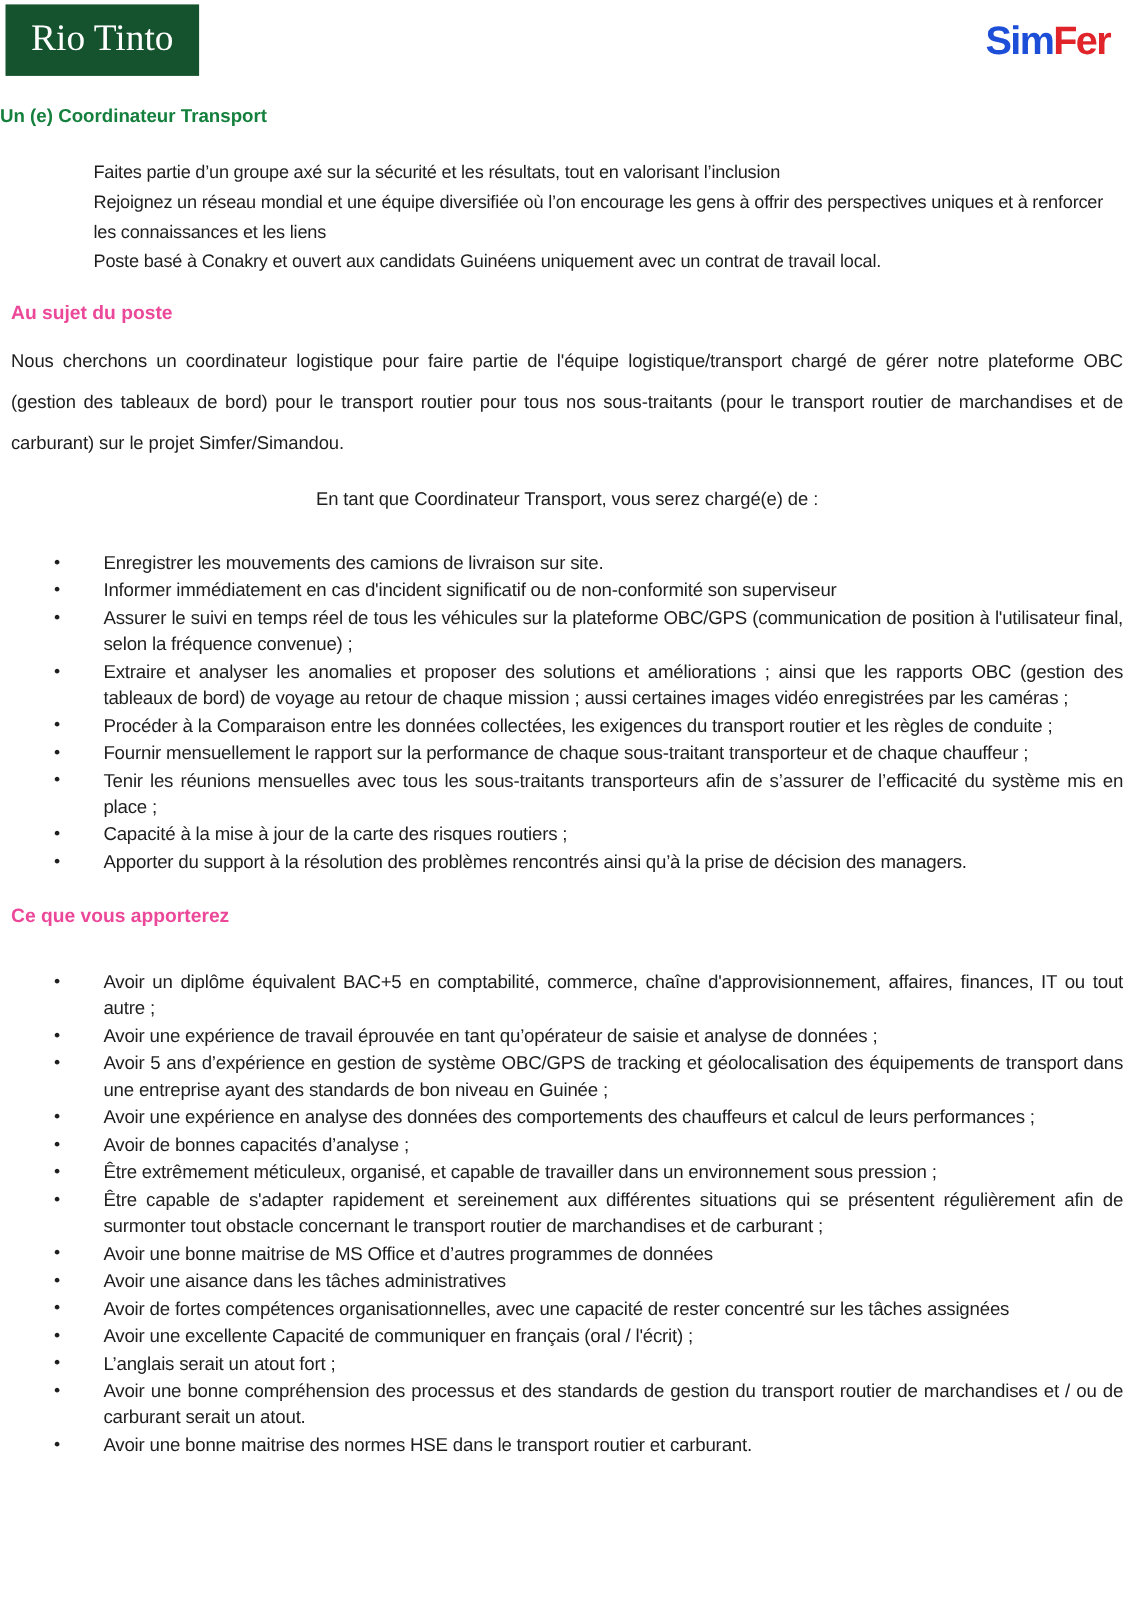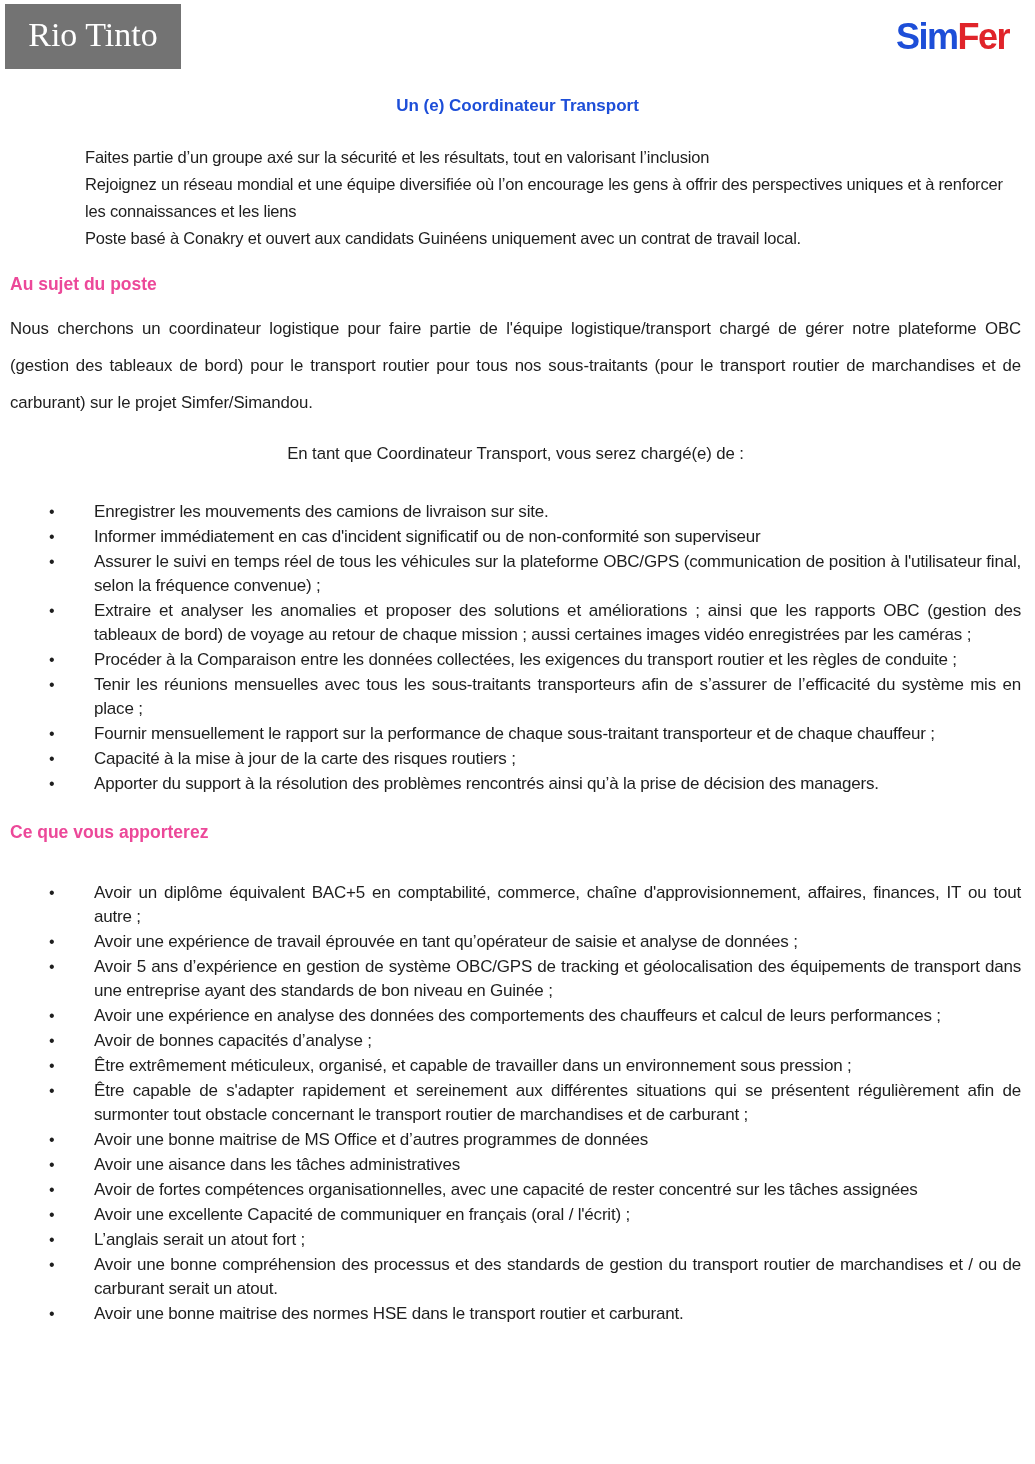--- a/index.html
+++ b/index.html
@@ -24,21 +24,21 @@
   .doc-header {
     position: relative;
     height: 72px;
   }
   .rt-logo {
     position: absolute;
     left: 5px;
     top: 4px;
     width: 176px;
     height: 65px;
-    background: #737373;
+    background: #14532d;
     display: flex;
     align-items: center;
     justify-content: center;
   }
   .rt-logo .rt-text {
     font-family: "Liberation Serif", serif;
     color: #ffffff;
     font-size: 34px;
     font-weight: 500;
     letter-spacing: 0px;
@@ -52,24 +52,24 @@
     font-size: 36px;
     font-weight: bold;
     letter-spacing: -1.5px;
     white-space: nowrap;
   }
   .simfer-logo .sim { color: #1d4ed8; }
   .simfer-logo .fer { color: #e0242a; }
 
   
   h1.doc-title {
-    text-align: center;
+    text-align: left;
     font-size: 17px;
     font-weight: bold;
-    color: #1d4ed8;
+    color: #15803d;
     margin: 24px 0 0 0;
   }
   h2.section-heading {
     font-size: 17.5px;
     font-weight: bold;
     color: #ec4899;
     margin: 22px 0 0 10px;
   }
   h2.section-heading.second {
     margin-top: 26px;
@@ -147,22 +147,22 @@
   <section>
     <h2 class="section-heading">Au sujet du poste</h2>
     <p class="body-par">Nous cherchons un coordinateur logistique pour faire partie de l'équipe logistique/transport chargé de gérer notre plateforme OBC (gestion des tableaux de bord) pour le transport routier pour tous nos sous-traitants (pour le transport routier de marchandises et de carburant) sur le projet Simfer/Simandou.</p>
     <p class="body-par lead-in">En tant que Coordinateur Transport, vous serez chargé(e) de :</p>
     <ul class="bullets">
         <li>Enregistrer les mouvements des camions de livraison sur site.</li>
         <li>Informer immédiatement en cas d'incident significatif ou de non-conformité son superviseur</li>
         <li>Assurer le suivi en temps réel de tous les véhicules sur la plateforme OBC/GPS (communication de position à l'utilisateur final, selon la fréquence convenue) ;</li>
         <li>Extraire et analyser les anomalies et proposer des solutions et améliorations ; ainsi que les rapports OBC (gestion des tableaux de bord) de voyage au retour de chaque mission ; aussi certaines images vidéo enregistrées par les caméras ;</li>
         <li>Procéder à la Comparaison entre les données collectées, les exigences du transport routier et les règles de conduite ;</li>
+        <li>Fournir mensuellement le rapport sur la performance de chaque sous-traitant transporteur et de chaque chauffeur ;</li>
         <li>Tenir les réunions mensuelles avec tous les sous-traitants transporteurs afin de s’assurer de l’efficacité du système mis en place ;</li>
-        <li>Fournir mensuellement le rapport sur la performance de chaque sous-traitant transporteur et de chaque chauffeur ;</li>
         <li>Capacité à la mise à jour de la carte des risques routiers ;</li>
         <li>Apporter du support à la résolution des problèmes rencontrés ainsi qu’à la prise de décision des managers.</li>
       </ul>
   </section>
 
   <section>
     <h2 class="section-heading second">Ce que vous apporterez</h2>
     <ul class="bullets second">
         <li>Avoir un diplôme équivalent BAC+5 en comptabilité, commerce, chaîne d'approvisionnement, affaires, finances, IT ou tout autre ;</li>
         <li>Avoir une expérience de travail éprouvée en tant qu’opérateur de saisie et analyse de données ;</li>

